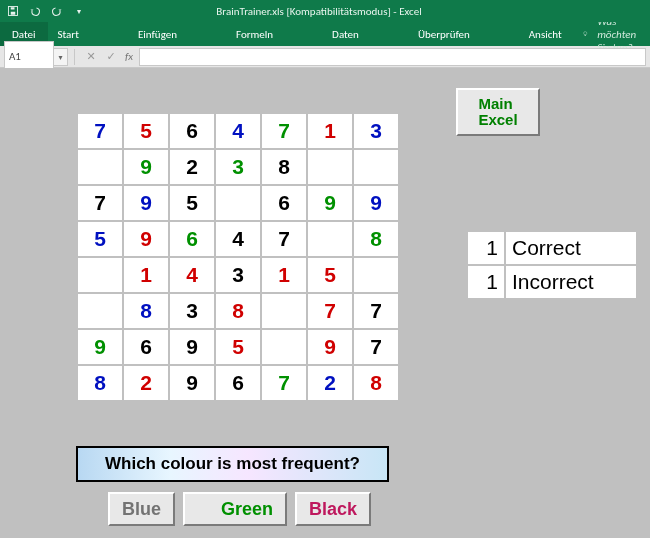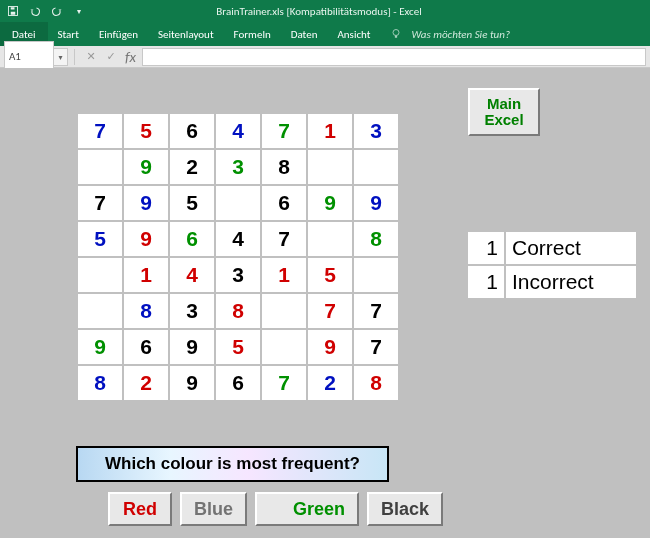--- a/index.html
+++ b/index.html
@@ -93,21 +93,21 @@
   .name-drop {
     width: 14px; height: 18px;
     border: 1px solid #c8c8c8;
     border-left: none;
     background: #f4f4f4;
     display: flex; align-items: center; justify-content: center;
     font-size: 8px; color: #666;
   }
   .fb-divider { width: 1px; height: 16px; background: #c8c8c8; margin: 0 6px; }
   .fb-btn { width: 16px; height: 16px; display: inline-flex; align-items: center; justify-content: center; color: #999; font-size: 11px; margin: 0 2px; }
-  .fb-fx { font-style: italic; font-size: 15px; color: #777; margin-left: 4px; }
+  .fb-fx { font-style: italic; font-size: 11px; color: #777; margin-left: 4px; }
   .formula-input {
     flex: 1;
     height: 18px;
     background: #fff;
     border: 1px solid #c8c8c8;
     margin: 0 4px 0 6px;
   }
   
   .sheet {
     position: absolute;
@@ -135,31 +135,30 @@
   }
   .c-black { color: #000; }
   .c-red   { color: #d00000; }
   .c-blue  { color: #0010c0; }
   .c-green { color: #009000; }
   
   .main-menu {
     position: absolute;
     top: 20px;
     right: 110px;
-    width: 72px;
+    width: 84px;
     height: 48px;
     background: #e8e8e8;
     border-top: 2px solid #fff;
     border-left: 2px solid #fff;
     border-right: 2px solid #7a7a7a;
     border-bottom: 2px solid #7a7a7a;
     display: flex;
     align-items: center;
     justify-content: center;
-    text-align: center;
     font-weight: bold;
     font-size: 15px;
     line-height: 1.1;
     color: #008000;
     font-family: Arial, sans-serif;
     cursor: pointer;
   }
   
   .score {
     position: absolute;
@@ -246,26 +245,26 @@
           <path d="M12 8 L14 6 L10 6 Z" fill="#fff"></path>
         </svg>
     </span>
     <span class="qat-icon" style="font-size:8px;">▾</span>
   </div>
   <div class="titlebar-center">BrainTrainer.xls  [Kompatibilitätsmodus] - Excel</div>
 </div>
 
 <div class="ribbon">
   <div class="ribbon-tab file">Datei</div>
-  <div id="ribbon-tabs-container" style="display:flex;">
+  <div id="ribbon-tabs-container" style="display:flex;gap:39px;">
       <div class="ribbon-tab">Start</div>
       <div class="ribbon-tab">Einfügen</div>
-      <div class="ribbon-tab">Seitenlayout</div>
       <div class="ribbon-tab">Formeln</div>
       <div class="ribbon-tab">Daten</div>
+      <div class="ribbon-tab">Überprüfen</div>
       <div class="ribbon-tab">Ansicht</div>
     </div>
   <div class="ribbon-tell">
     <svg class="bulb" viewBox="0 0 16 16">
         <circle cx="8" cy="6" r="4" fill="none" stroke="#cfe8db" stroke-width="1.2"></circle>
         <rect x="6.5" y="10" width="3" height="3" fill="#cfe8db"></rect>
       </svg>
     <span>Was möchten Sie tun?</span>
   </div>
 </div>
@@ -351,19 +350,18 @@
   <div class="score">
     <div class="score-cell score-num">1</div>
     <div class="score-cell">Correct</div>
     <div class="score-cell score-num">1</div>
     <div class="score-cell">Incorrect</div>
   </div>
 
   <div class="question">Which colour is most frequent?</div>
 
   <div class="answers" id="answers">
-      <div class="answer-btn" style="color: rgb(208, 0, 0);">Red</div>
       <div class="answer-btn" style="color: #737373;">Blue</div>
       <div class="answer-btn" style="color: rgb(0, 144, 0); padding-left: 36px;">Green</div>
-      <div class="answer-btn" style="color: #404040;">Black</div>
+      <div class="answer-btn" style="color: #be185d;">Black</div>
     </div>
 
 </div>
 
 </body></html>

